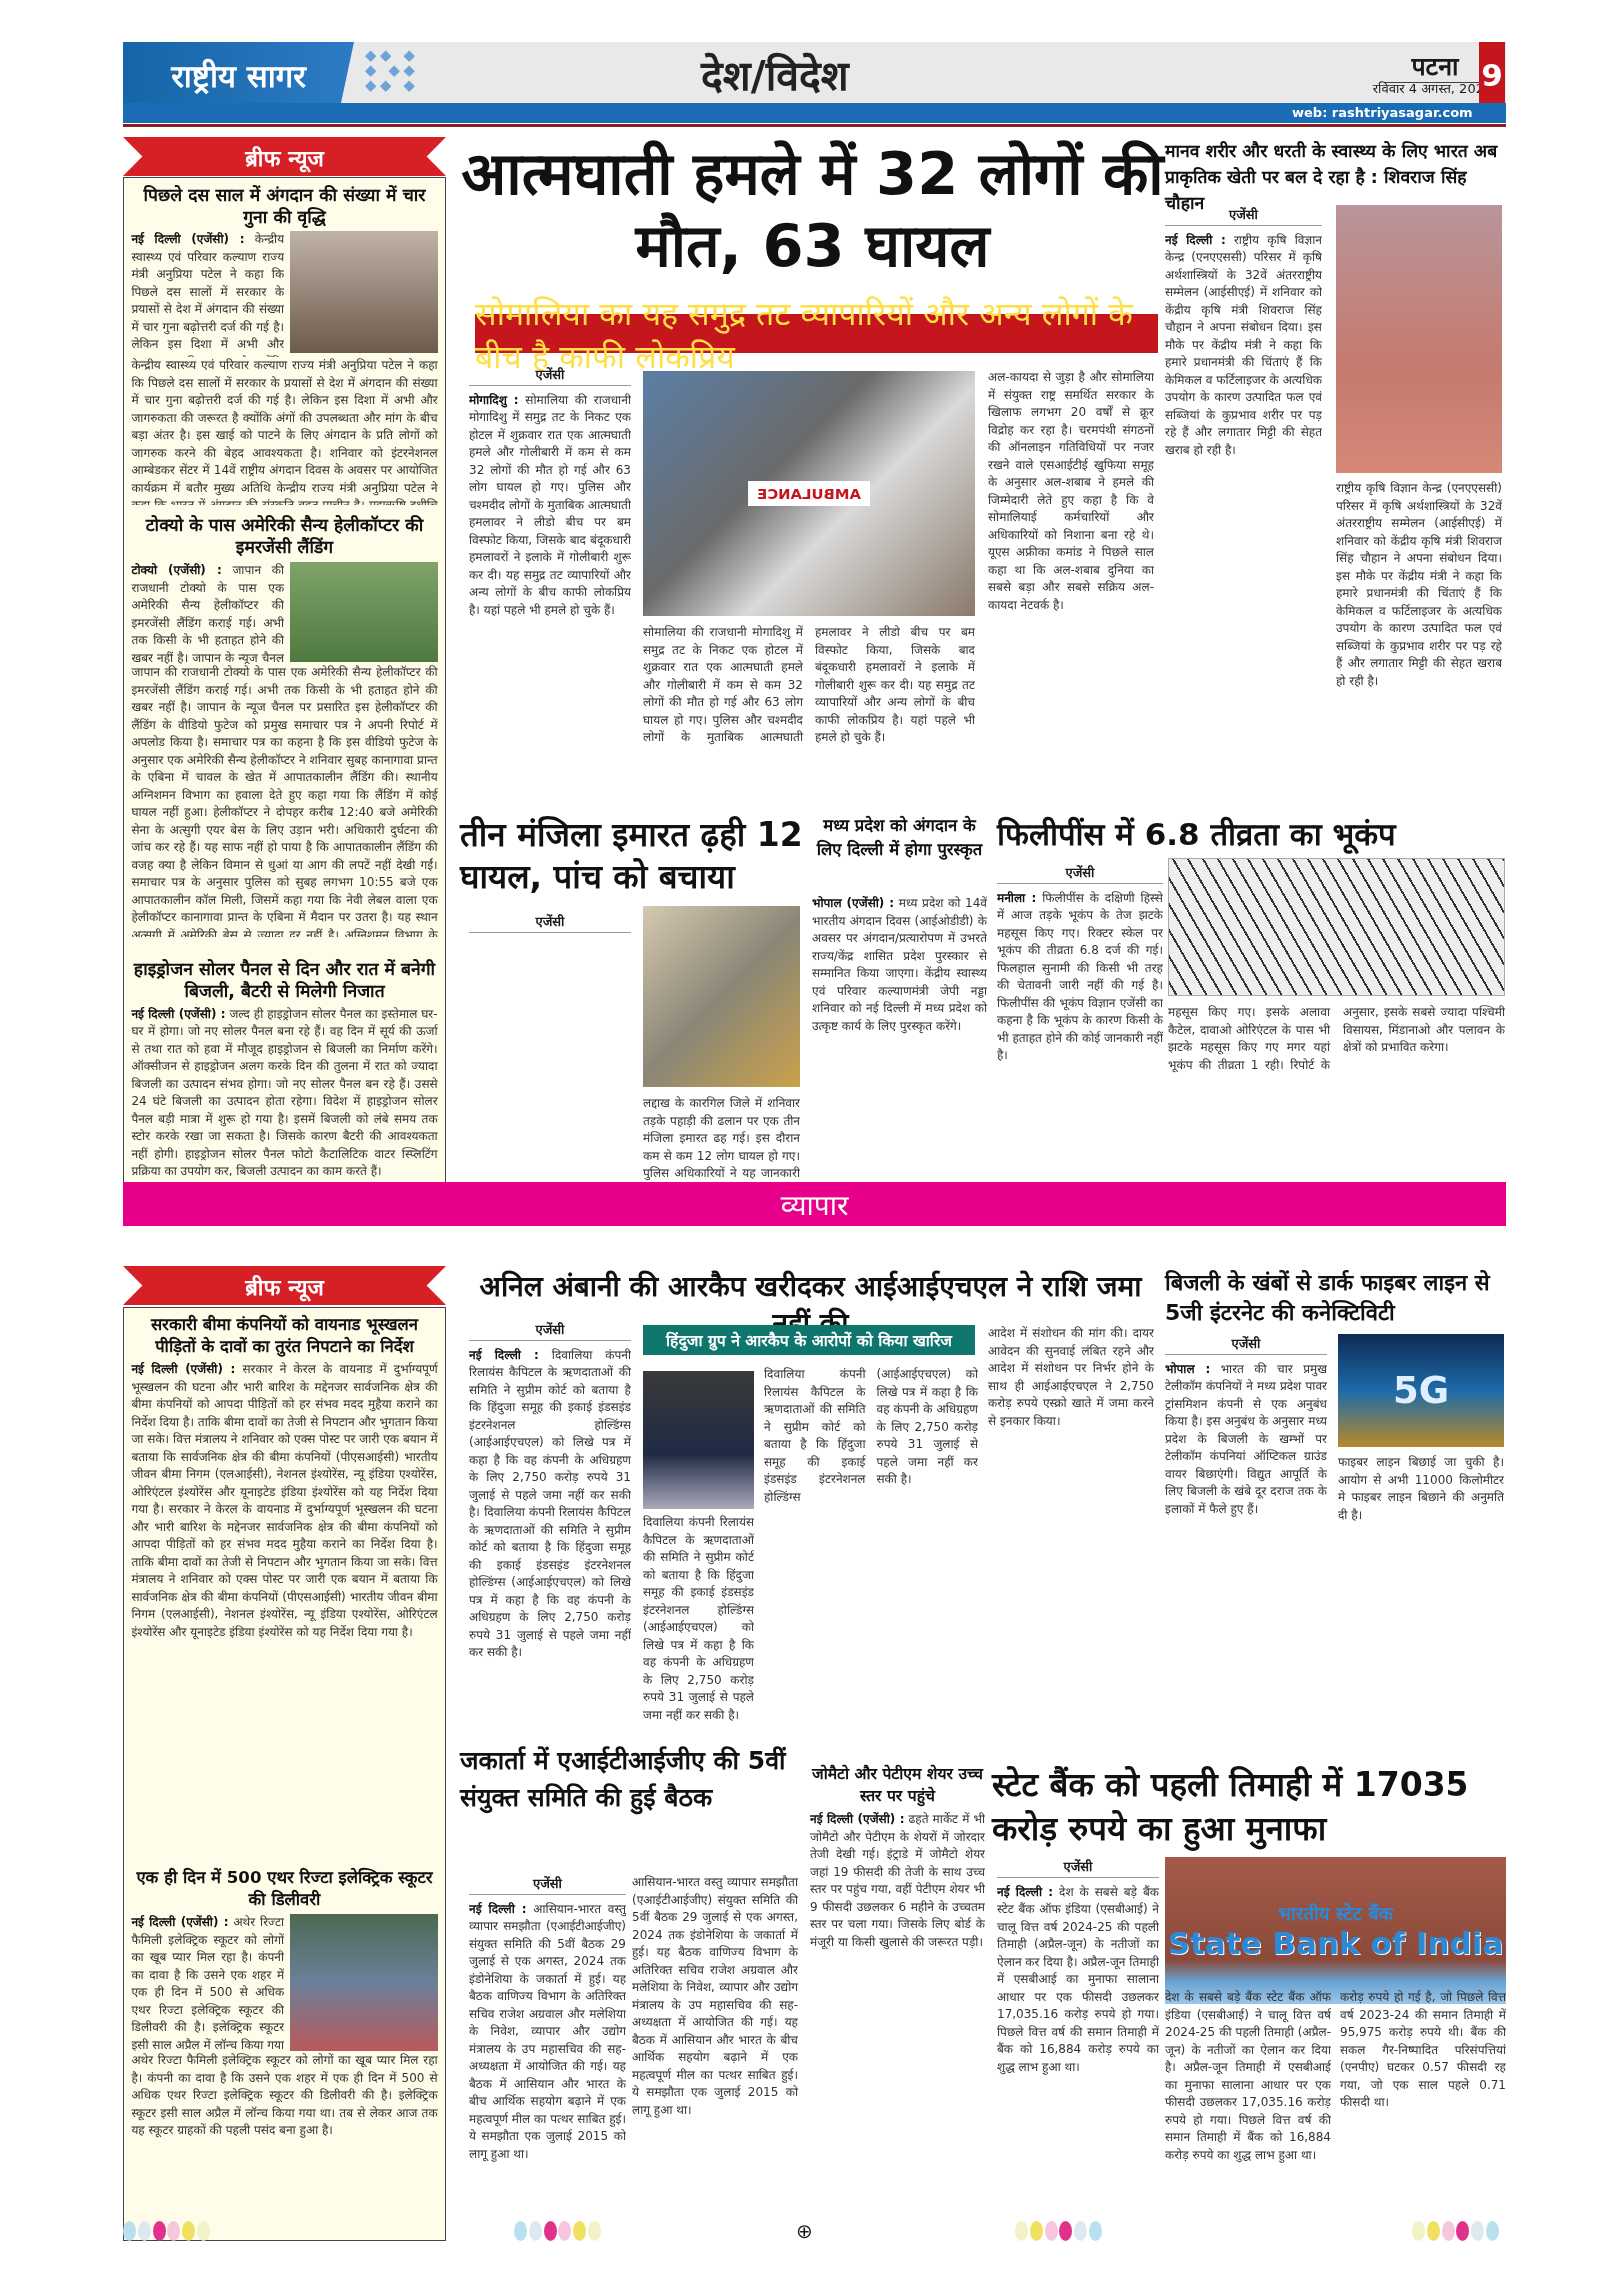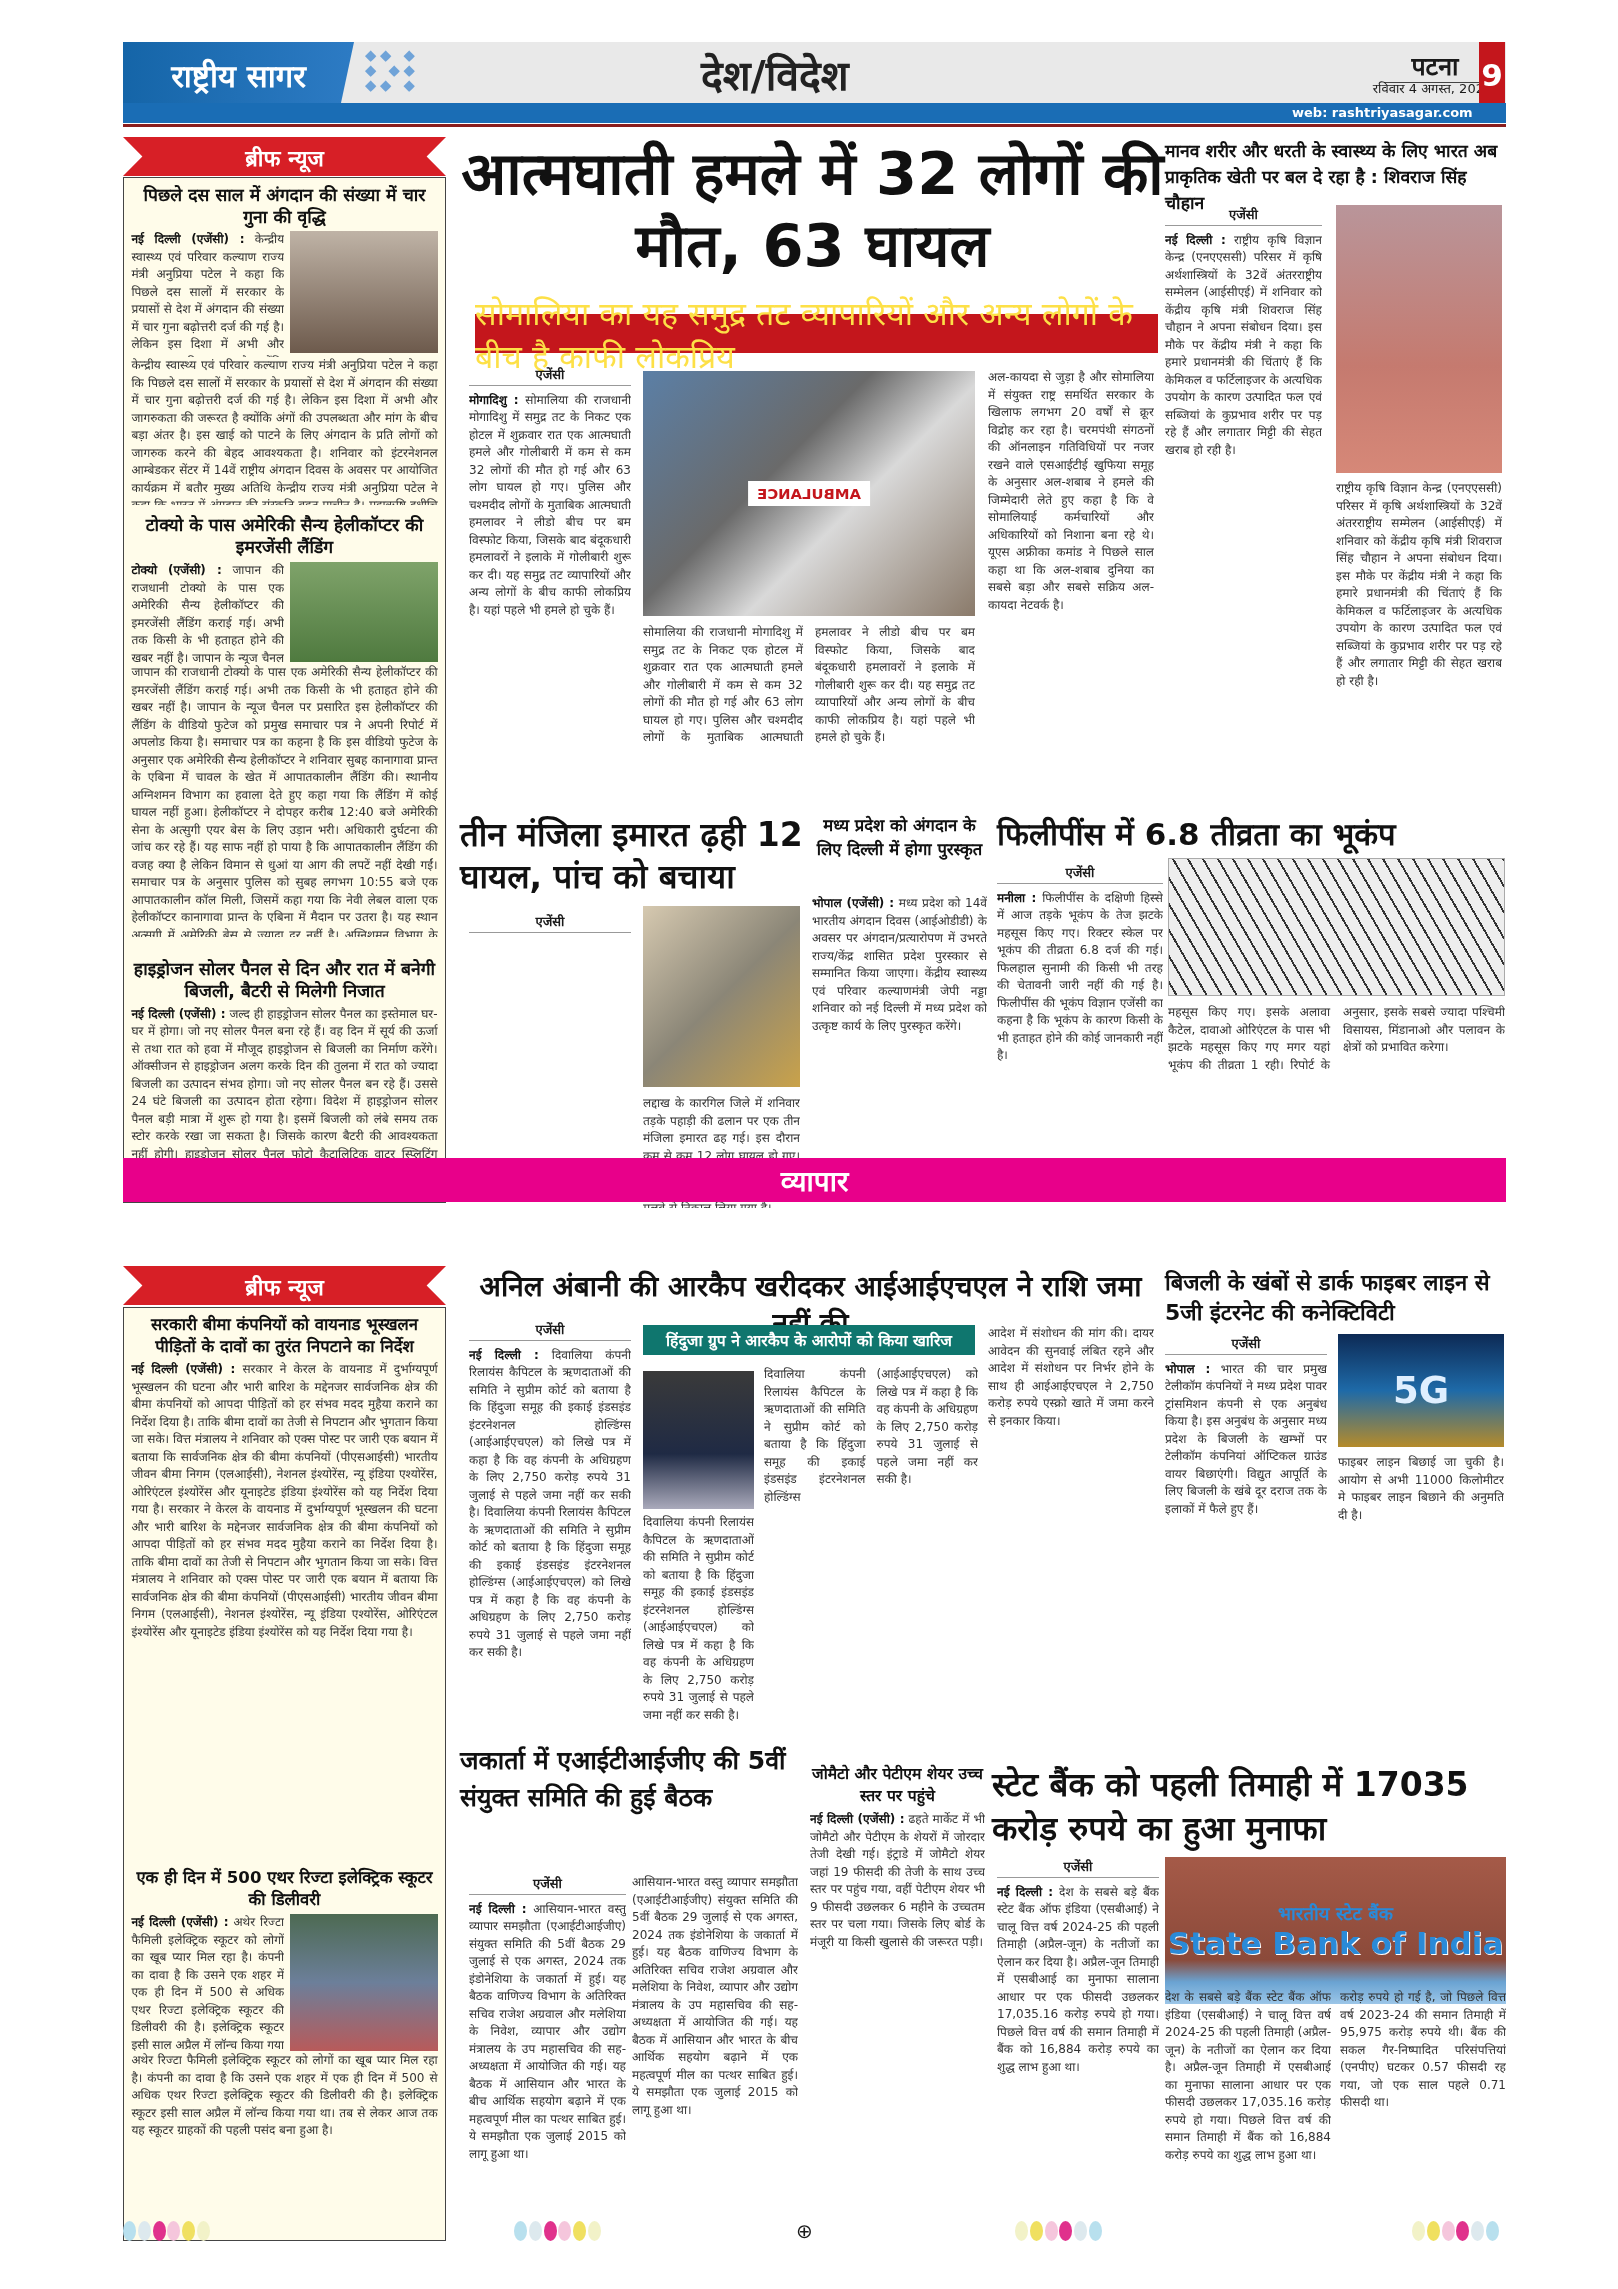--- a/index.html
+++ b/index.html
@@ -19,21 +19,21 @@
 
 .brief-hdr{height:39px;background:#d71f26;color:#fff;font-size:22px;font-weight:bold;display:flex;align-items:center;justify-content:center;clip-path:polygon(0 0,100% 0,94% 50%,100% 100%,0 100%,6% 50%)}
 .brief-box{background:#fffcea;border:0.9px solid #444}
 .hd{font-weight:bold;text-align:center;color:#111}
 .body{font-size:12px;line-height:17.5px;text-align:justify;color:#333}
 .body b{color:#111}
 .agency{font-size:13px;text-align:center;font-weight:bold;border-bottom:0.9px solid #999;padding-bottom:2px;margin-bottom:5.5px}
 .img{background:#888}
 .redbar{background:#c4161c;color:#fde047;font-size:32px;display:flex;align-items:center;justify-content:center}
 .bluebar{background:#0f766e;color:#fff;font-size:15.7px;font-weight:bold;display:flex;align-items:center;justify-content:center}
-.pink{left:123px;top:1158px;width:1383px;height:44px;background:#e8008a;color:#fff;font-size:28px;font-weight:bold;display:flex;align-items:center;justify-content:center}
+.pink{left:123px;top:1182px;width:1383px;height:44px;background:#e8008a;color:#fff;font-size:28px;font-weight:normal;display:flex;align-items:center;justify-content:center}
 .dots span{display:inline-block;width:13px;height:20px;border-radius:50%;margin-right:1.8px}
 </style>
 </head>
 <body>
 
 <div class="abs mast"></div>
 <div class="abs mast-logo">राष्ट्रीय सागर</div>
 <div class="abs mast-dots">◆◆ ◆<br>◆ ◆◆<br>◆◆ ◆</div>
 <div class="abs mast-title">देश/विदेश</div>
 <div class="abs mast-city">पटना</div>

